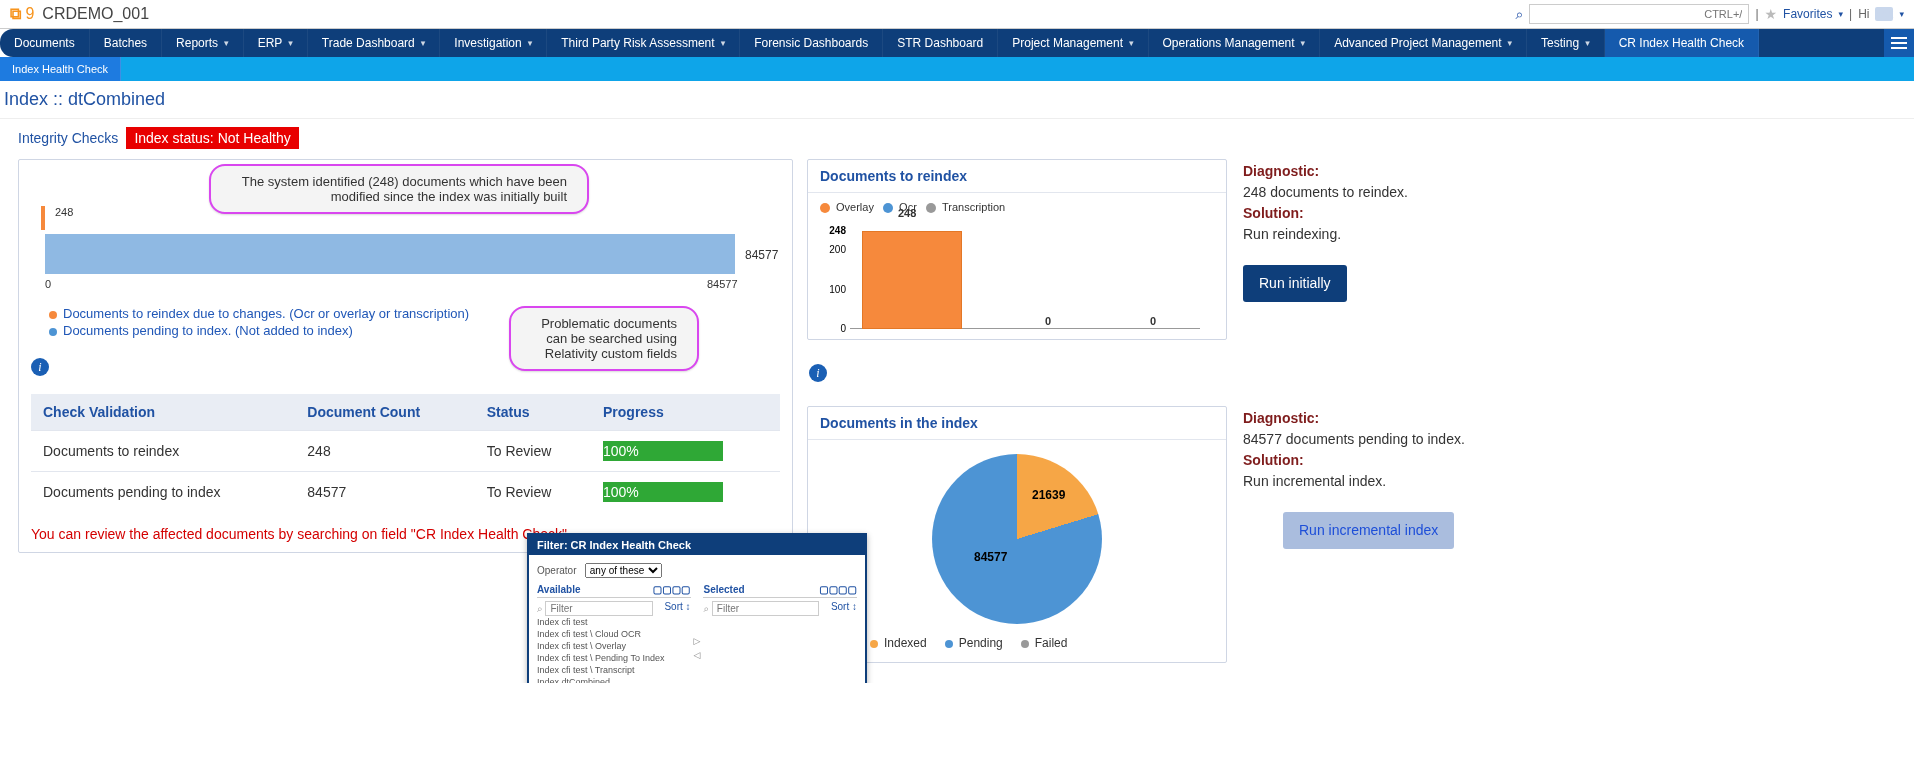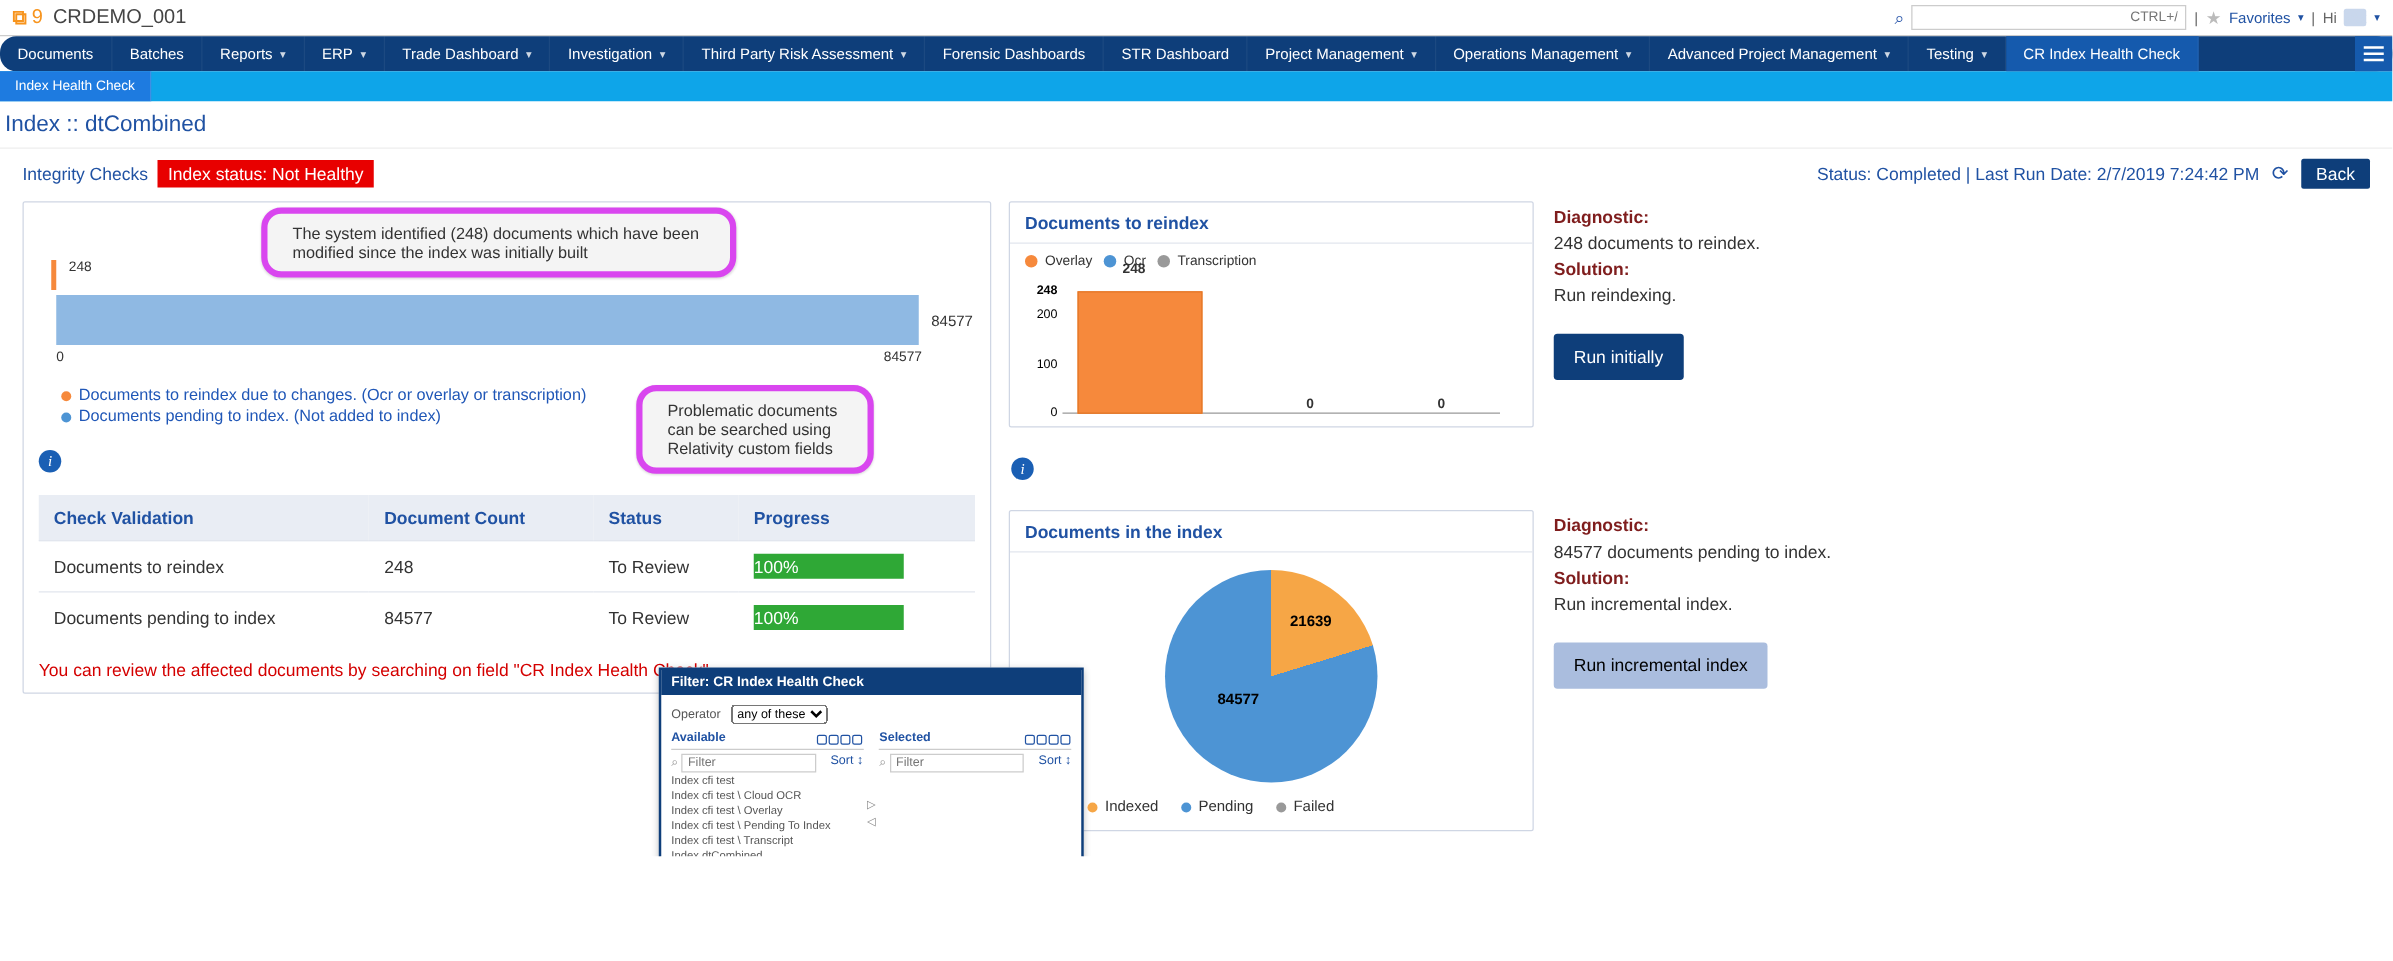--- a/index.html
+++ b/index.html
@@ -54,41 +54,41 @@
   .tbl td { padding:10px 12px; font-size:14px; border-top:1px solid #e2e6ee; }
   .prog { background:#2fa836; color:#fff; text-align:left; padding:2px 0; width:120px; font-size:14px; }
   .redmsg { color:#d40000; font-size:14px; margin-top:14px; }
   
   .rpanelrow { display:flex; gap:16px; align-items:flex-start; }
   .chartbox { border:1px solid #cfd6e4; border-radius:2px; flex:0 0 420px; background:#fff; }
   .chartbox h4 { color:#2052a3; font-size:14px; font-weight:bold; padding:8px 12px; border-bottom:1px solid #e2e6ee; }
   .diag { flex:1; font-size:14px; line-height:1.5; padding-top:2px;}
   .diag b { color:#7f1d1d;margin-top:28px; }
   .btn { background:#0e3e7a; color:#fff; padding:8px 16px; border-radius:3px; display:inline-block; cursor:pointer; margin-top:20px; font-size:14px; }
-  .btn.disabled { background:#aabdde; color:#000000; cursor:default; }
+  .btn.disabled { background:#aabdde; color:#1d4ed8; cursor:default;margin-left:40px; }
   
   .rc-body { padding:8px 12px 10px; }
   .rc-legend { font-size:11px; margin-bottom:6px; }
   .rc-legend .dot { width:10px; height:10px; }
   .rc-plot { position:relative; width:380px; height:110px; }
   .rc-yaxis { position:absolute; left:0; top:0; width:30px; height:100%; font-size:10px; color:#000; text-align:right; }
   .rc-yaxis span { position:absolute; right:4px; }
   .rc-bar { position:absolute; width:100px; background:#f6893c; border:1px solid #e37726; }
   .rc-lbl { position:absolute; font-size:11px; font-weight:bold; }
   .rc-baseline { position:absolute; left:30px; right:0; bottom:0; height:1px; background:#999; }
   
   .pie-wrap { padding:14px 12px 12px; text-align:center; position:relative; }
   .pie { width:170px; height:170px; border-radius:50%; margin:0 auto;
          background: conic-gradient(#f6a646 0deg 73deg, #4d94d4 73deg 360deg); position:relative;}
   .pie .plabel { position:absolute; font-size:12px; font-weight:bold; color:#000; }
   .pie-legend { font-size:12px; margin-top:12px; display:flex; gap:18px; justify-content:flex-start; padding-left:50px;}
   .info-icon { display:inline-flex; width:18px; height:18px; border-radius:50%; background:#1a5fb4; color:#fff; align-items:center; justify-content:center; font-style:italic; font-family:Georgia,serif; font-size:12px; vertical-align:middle; }
   .info-standalone { margin-bottom:6px; }
   
-  .callout { position:absolute; background:#f4f4f4; border:5px solid #d946ef; border-radius:16px; padding:8px 20px; font-size:13px; color:#333; text-align:left; box-shadow:0 1px 2px rgba(0,0,0,0.15); }
+  .callout { position:absolute; background:#f4f4f4; border:2px solid #d946ef; border-radius:16px; padding:8px 20px; font-size:13px; color:#333; text-align:right; box-shadow:0 1px 2px rgba(0,0,0,0.15); }
   .callout.c1 { left:190px; top:4px; width:380px; }
   .callout.c2 { left:490px; top:146px; width:190px; }
   
   .filtershot { position:absolute; left:508px; bottom:-170px; width:340px; border:2px solid #0e3e7a; background:#fff; box-shadow:0 2px 6px rgba(0,0,0,0.3); font-size:10px; }
   .filtershot .hdr { background:#0e3e7a; color:#fff; padding:4px 8px; font-weight:bold; font-size:11px; }
   .filtershot .body { padding:8px; font-size:10px; color:#555; }
   .filtershot .row { margin-bottom:6px; }
   .filtershot select { font-size:10px; }
   .filtershot .cols { display:flex; gap:3px; }
   .filtershot .col { flex:1; }
@@ -179,25 +179,20 @@
   </div>
 <div class="subnav">
   <div class="tab">Index Health Check</div>
 </div>
 
 <div class="bc">Index :: dtCombined</div>
 
 <div class="statusrow">
   <span class="ic">Integrity Checks</span>
   <span class="badge">Index status: Not Healthy</span>
-  <div class="right">
-    <span>Status: Completed | Last Run Date: 2/7/2019 7:24:42 PM</span>
-    <span class="refresh">⟳</span>
-    <span class="backbtn">Back</span>
-  </div>
 </div>
 
 <div class="main">
 
   <div class="leftpanel panel">
 
     <div class="callout c1">The system identified (248) documents which have been modified since the index was initially built</div>
     <div class="callout c2">Problematic documents can be searched using Relativity custom fields</div>
 
     <div class="barchart-wrap">

